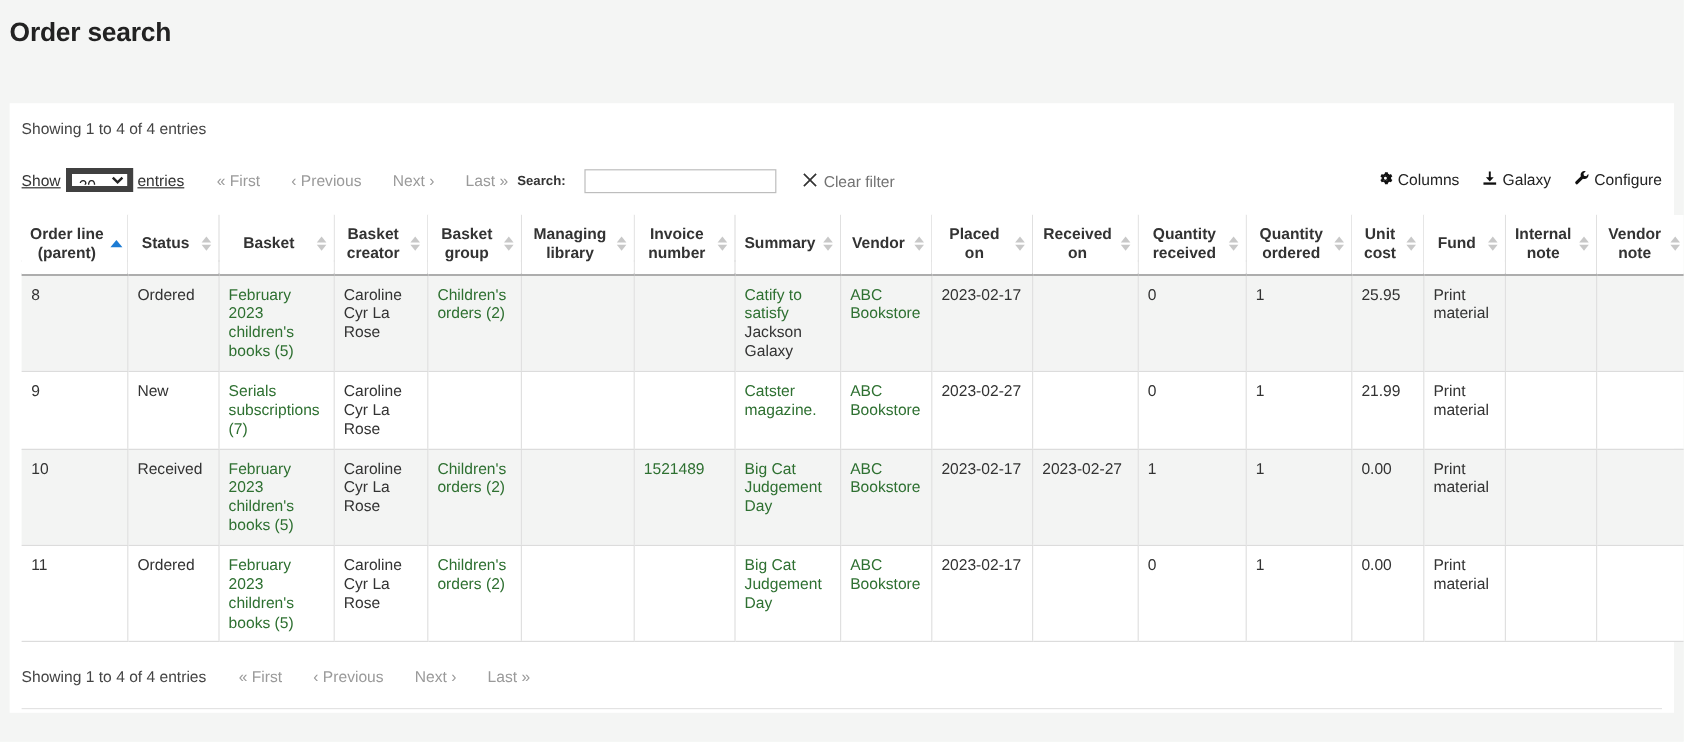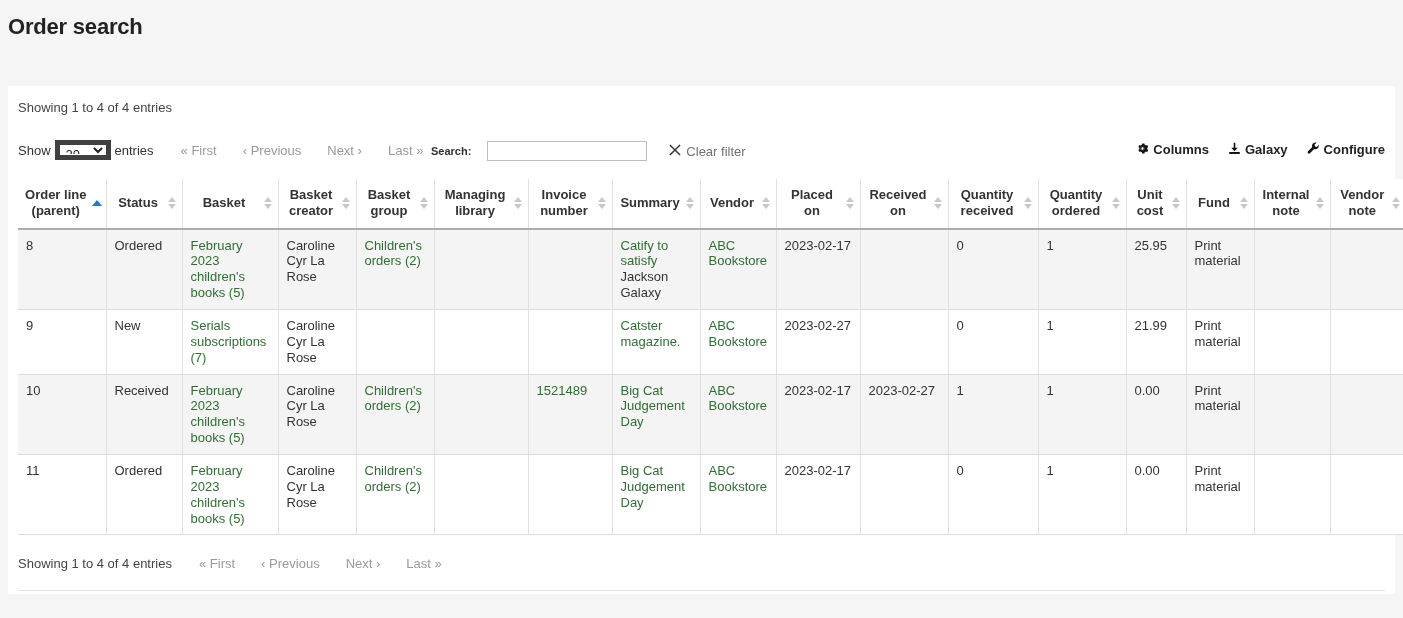--- a/index.html
+++ b/index.html
@@ -43,21 +43,21 @@
   
   #dt-toolbar {
     position: absolute; left: 0; top: 50px;
     width: 1387px; height: 36px;
   }
   .tb-left {
     position: absolute; left: 10px; top: 4px;
     display: flex; align-items: center; gap: 0;
     white-space: nowrap;
   }
-  .tb-left .lbl { font-size: 13px; color: #333; }
+  .tb-left .lbl { font-size: 13px; color: #333; text-decoration: underline; }
   #length-select {
     margin: 0 4px; font-size: 13px; font-family: "Liberation Sans", sans-serif;
     padding: 1px 2px; height: 20px; border: 5px solid #404040; background: #fff;
     color: #222;
   }
   .pager { display: flex; align-items: center; gap: 0; margin-left: 14px; justify-content: center; }
   .pager a {
     color: #9a9a9a; text-decoration: none; font-size: 13px;
     padding: 2px 13px; white-space: nowrap;
   }
@@ -73,21 +73,21 @@
     background: #fff; font-size: 13px; padding: 1px 4px;
     font-family: "Liberation Sans", sans-serif;
   }
   #clear-filter {
     margin-left: 22px; color: #737373; text-decoration: none;
     font-size: 13px; display: inline-flex; align-items: center; gap: 5px;
   }
 
   .tb-right {
     position: absolute; right: 10px; top: 6px;
-    display: flex; align-items: center; gap: 19px; font-weight: bold;
+    display: flex; align-items: center; gap: 19px;
   }
   .tb-right a {
     color: #222; text-decoration: none; font-size: 13px;
     display: inline-flex; align-items: center; gap: 4px; white-space: nowrap;
   }
   .ic { display: inline-block; line-height: 1; }
 
   
   #orders-table {
     position: absolute; left: 10px; top: 93px;

